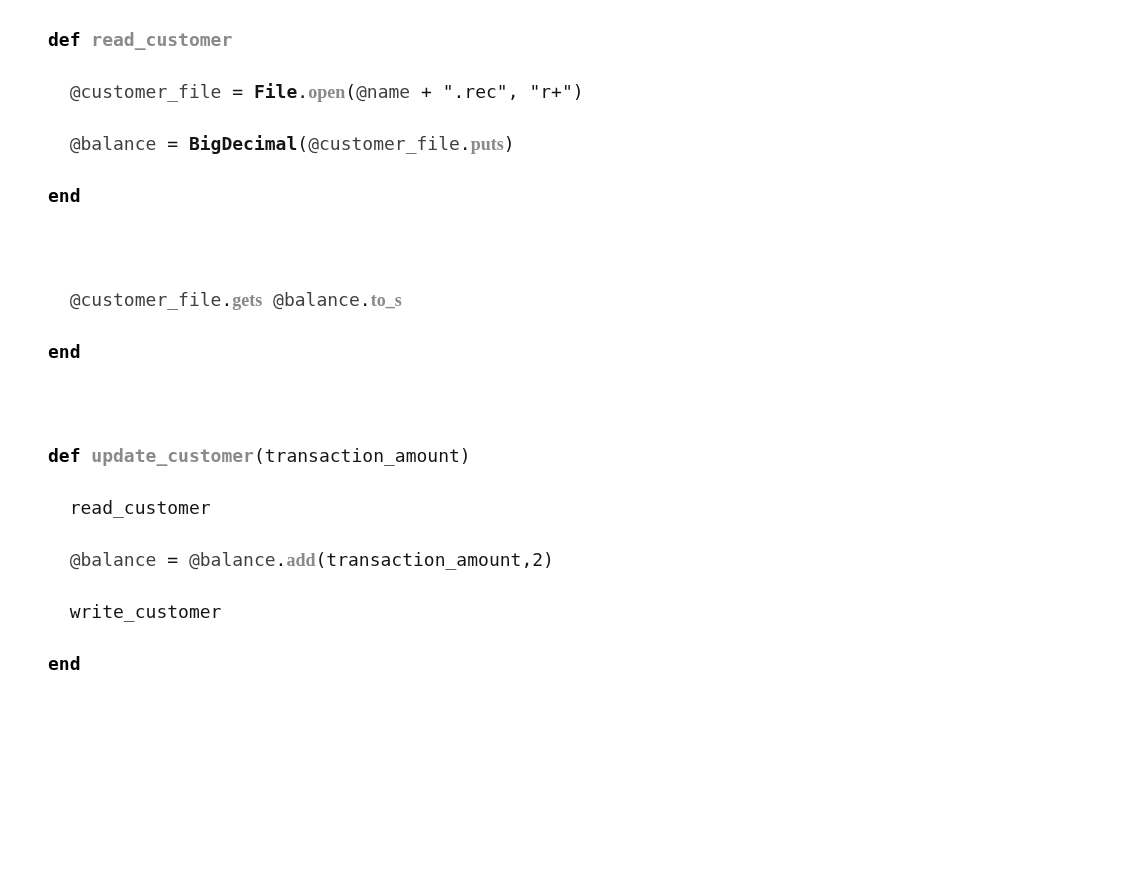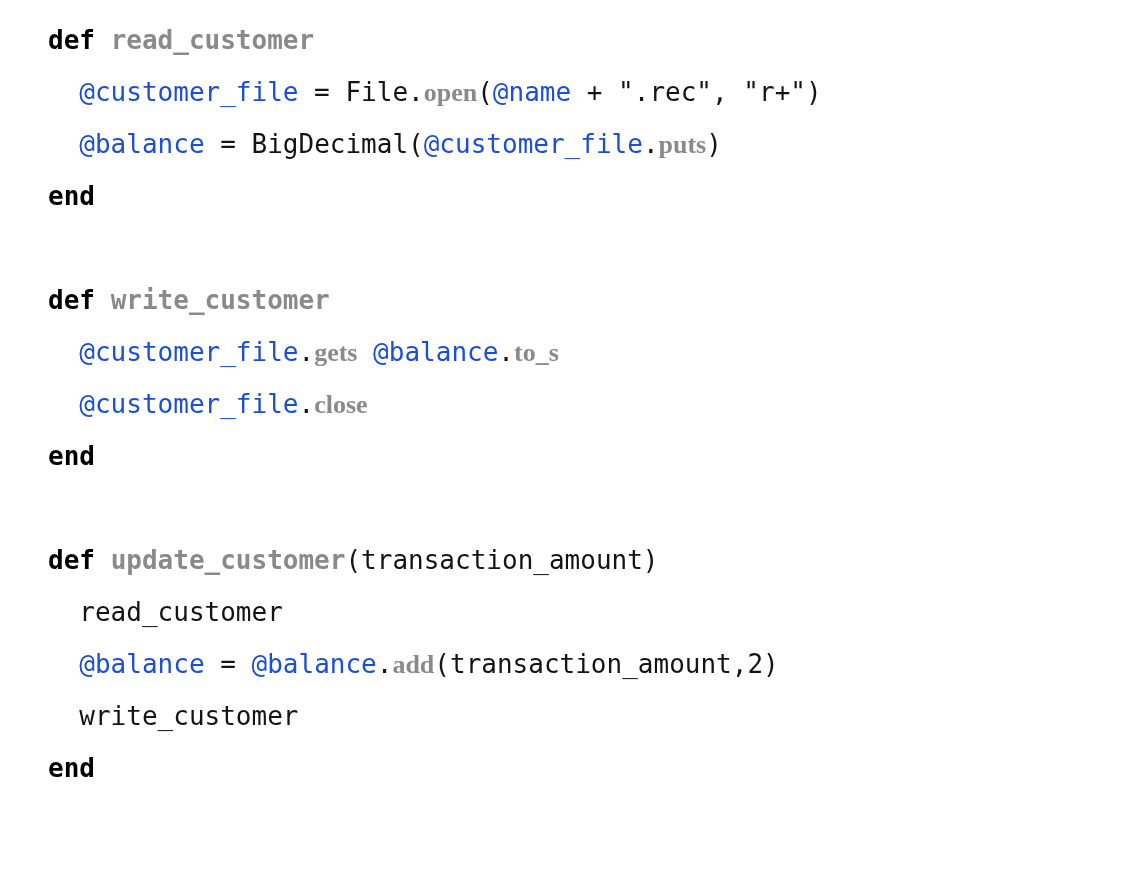--- a/index.html
+++ b/index.html
@@ -11,21 +11,21 @@
     width: 1123px;
     height: 880px;
     overflow: hidden;
     font-family: "DejaVu Sans Mono", "Liberation Mono", monospace;
   }
   #code-listing {
     padding: 14px 0 0 48px;
     box-sizing: border-box;
   }
   .code-line {
-    font-size: 26px;
+    font-size: 18px;
     line-height: 52px;
     height: 52px;
     white-space: pre;
     color: #000000;
     letter-spacing: 0px;
   }
   .code-line.blank {
     height: 52px;
   }
   .tok {
@@ -57,46 +57,44 @@
   .t-number {
     font-weight: normal;
     color: #141414;
   }
   .t-op {
     font-weight: normal;
     color: #141414;
   }
   .t-ivar {
     font-weight: normal;
-    color: #1d4ed8;
+    color: #404040;
   }
   .t-const {
-    font-weight: normal;
+    font-weight: bold;
     color: #141414;
   }
   .t-punct {
     font-weight: normal;
     color: #141414;
   }
   .indent {
     white-space: pre;
   }
 </style>
 </head>
 <body>
 
 <div id="code-listing">
     <div class="code-line"><span class="tok t-keyword">def</span><span class="tok t-plain"> </span><span class="tok t-ident">read_customer</span></div>
     <div class="code-line"><span class="indent">  </span><span class="tok t-ivar">@customer_file</span><span class="tok t-op"> = </span><span class="tok t-const">File</span><span class="tok t-punct">.</span><span class="tok t-method">open</span><span class="tok t-punct">(</span><span class="tok t-ivar">@name</span><span class="tok t-op"> + </span><span class="tok t-string">".rec"</span><span class="tok t-punct">, </span><span class="tok t-string">"r+"</span><span class="tok t-punct">)</span></div>
     <div class="code-line"><span class="indent">  </span><span class="tok t-ivar">@balance</span><span class="tok t-op"> = </span><span class="tok t-const">BigDecimal</span><span class="tok t-punct">(</span><span class="tok t-ivar">@customer_file</span><span class="tok t-punct">.</span><span class="tok t-method">puts</span><span class="tok t-punct">)</span></div>
     <div class="code-line"><span class="tok t-keyword">end</span></div>
     <div class="code-line blank"></div>
-    <div class="code-line"><span class="tok t-keyword">def</span><span class="tok t-plain"> </span><span class="tok t-ident">write_customer</span></div>
     <div class="code-line"><span class="indent">  </span><span class="tok t-ivar">@customer_file</span><span class="tok t-punct">.</span><span class="tok t-method">gets</span><span class="tok t-plain"> </span><span class="tok t-ivar">@balance</span><span class="tok t-punct">.</span><span class="tok t-method">to_s</span></div>
-    <div class="code-line"><span class="indent">  </span><span class="tok t-ivar">@customer_file</span><span class="tok t-punct">.</span><span class="tok t-method">close</span></div>
     <div class="code-line"><span class="tok t-keyword">end</span></div>
     <div class="code-line blank"></div>
     <div class="code-line"><span class="tok t-keyword">def</span><span class="tok t-plain"> </span><span class="tok t-ident">update_customer</span><span class="tok t-punct">(</span><span class="tok t-plain">transaction_amount</span><span class="tok t-punct">)</span></div>
     <div class="code-line"><span class="indent">  </span><span class="tok t-plain">read_customer</span></div>
     <div class="code-line"><span class="indent">  </span><span class="tok t-ivar">@balance</span><span class="tok t-op"> = </span><span class="tok t-ivar">@balance</span><span class="tok t-punct">.</span><span class="tok t-method">add</span><span class="tok t-punct">(</span><span class="tok t-plain">transaction_amount</span><span class="tok t-punct">,</span><span class="tok t-number">2</span><span class="tok t-punct">)</span></div>
     <div class="code-line"><span class="indent">  </span><span class="tok t-plain">write_customer</span></div>
     <div class="code-line"><span class="tok t-keyword">end</span></div>
   </div>
 
 </body></html>

